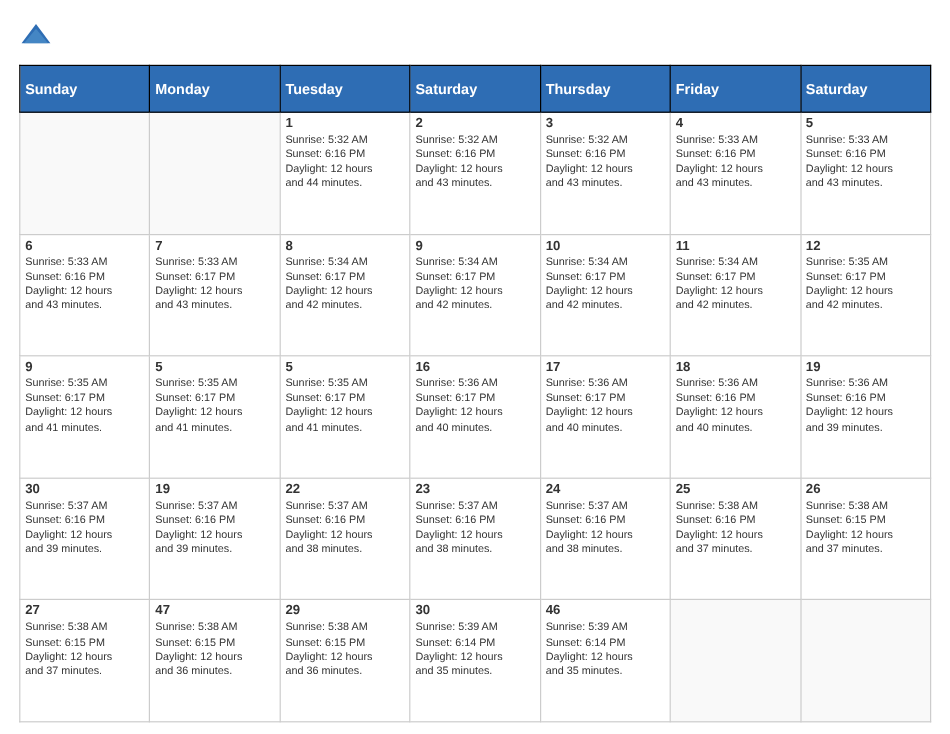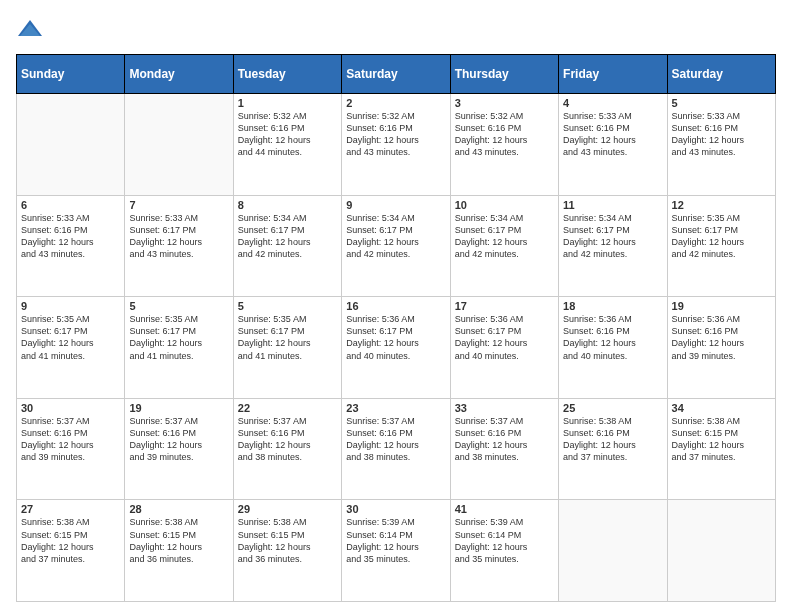--- a/index.html
+++ b/index.html
@@ -301,72 +301,72 @@
 and 38 minutes.</div>
           </td>
           <td>
             <span class="day-number">23</span>
             <div class="day-info" style="white-space: pre-line;">Sunrise: 5:37 AM
 Sunset: 6:16 PM
 Daylight: 12 hours
 and 38 minutes.</div>
           </td>
           <td>
-            <span class="day-number">33</span>
+            <span class="day-number">24</span>
             <div class="day-info" style="white-space: pre-line;">Sunrise: 5:37 AM
 Sunset: 6:16 PM
 Daylight: 12 hours
 and 38 minutes.</div>
           </td>
           <td>
             <span class="day-number">25</span>
             <div class="day-info" style="white-space: pre-line;">Sunrise: 5:38 AM
 Sunset: 6:16 PM
 Daylight: 12 hours
 and 37 minutes.</div>
           </td>
           <td>
-            <span class="day-number">34</span>
+            <span class="day-number">26</span>
             <div class="day-info" style="white-space: pre-line;">Sunrise: 5:38 AM
 Sunset: 6:15 PM
 Daylight: 12 hours
 and 37 minutes.</div>
           </td>
         </tr>
         <tr>
           <td>
             <span class="day-number">27</span>
             <div class="day-info" style="white-space: pre-line;">Sunrise: 5:38 AM
 Sunset: 6:15 PM
 Daylight: 12 hours
 and 37 minutes.</div>
           </td>
           <td>
-            <span class="day-number">28</span>
+            <span class="day-number">47</span>
             <div class="day-info" style="white-space: pre-line;">Sunrise: 5:38 AM
 Sunset: 6:15 PM
 Daylight: 12 hours
 and 36 minutes.</div>
           </td>
           <td>
             <span class="day-number">29</span>
             <div class="day-info" style="white-space: pre-line;">Sunrise: 5:38 AM
 Sunset: 6:15 PM
 Daylight: 12 hours
 and 36 minutes.</div>
           </td>
           <td>
             <span class="day-number">30</span>
             <div class="day-info" style="white-space: pre-line;">Sunrise: 5:39 AM
 Sunset: 6:14 PM
 Daylight: 12 hours
 and 35 minutes.</div>
           </td>
           <td>
-            <span class="day-number">41</span>
+            <span class="day-number">46</span>
             <div class="day-info" style="white-space: pre-line;">Sunrise: 5:39 AM
 Sunset: 6:14 PM
 Daylight: 12 hours
 and 35 minutes.</div>
           </td>
           <td class="empty"></td>
           <td class="empty"></td>
         </tr>
       </tbody>
   </table>

